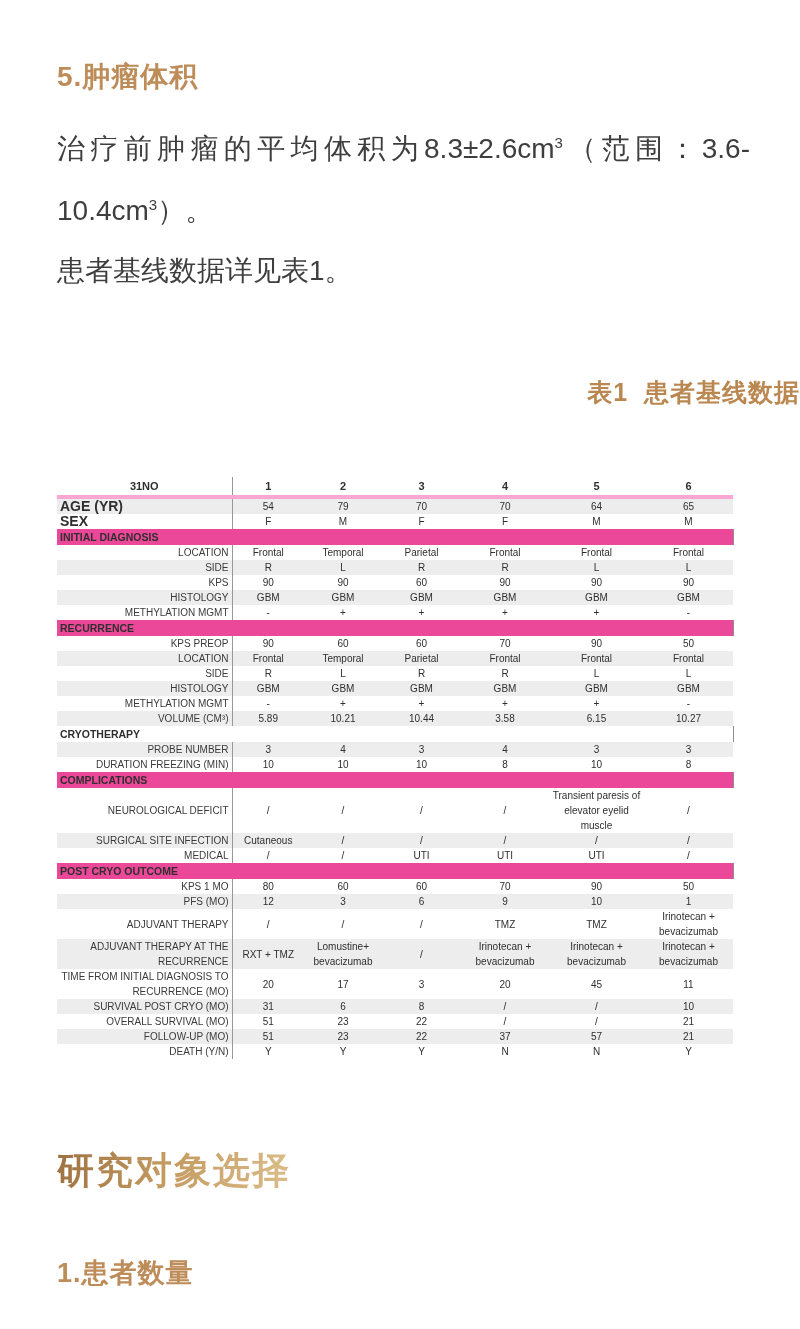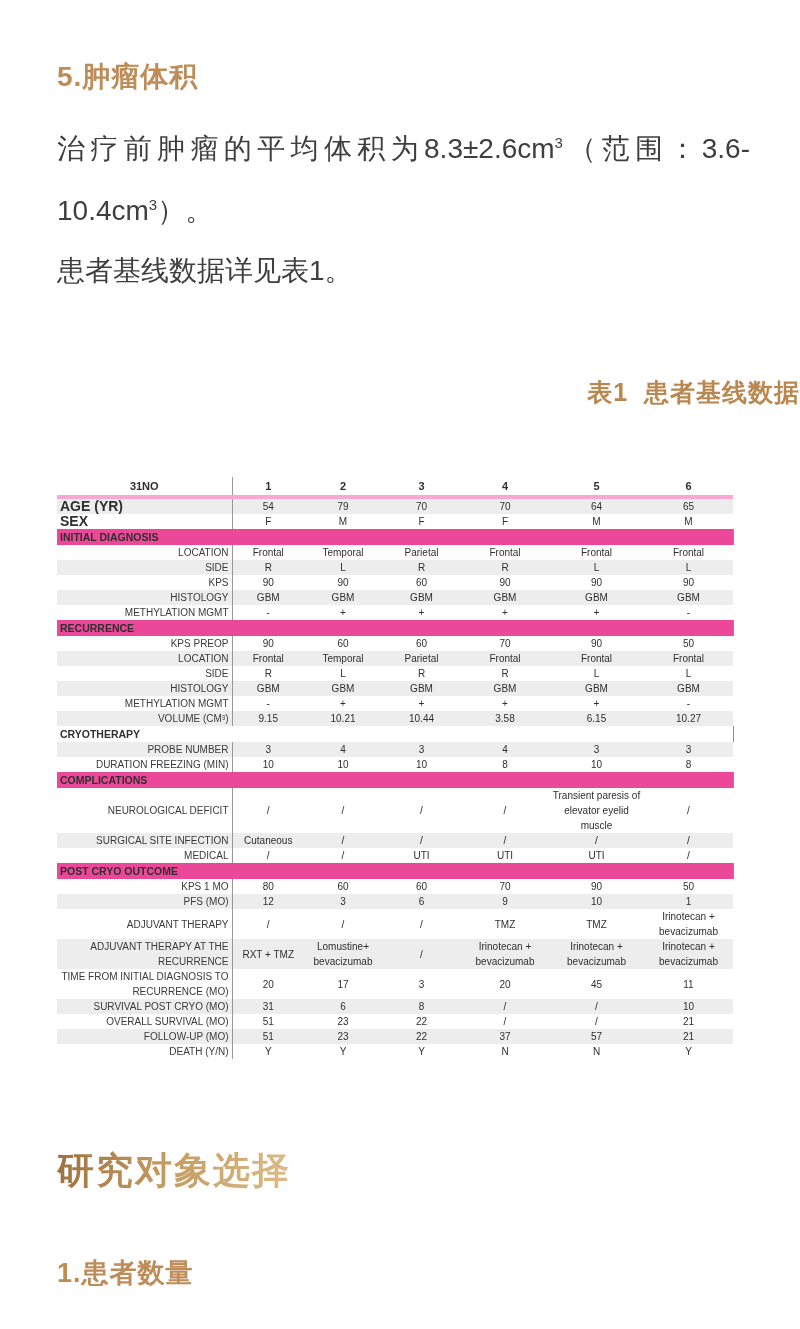--- a/index.html
+++ b/index.html
@@ -203,21 +203,21 @@
             <td class="lbl sub-lbl">METHYLATION MGMT</td>
             <td class="val vline">-</td>
             <td class="val">+</td>
             <td class="val">+</td>
             <td class="val">+</td>
             <td class="val">+</td>
             <td class="val">-</td>
           </tr>
           <tr class="sub stripe">
             <td class="lbl sub-lbl">VOLUME (CM³)</td>
-            <td class="val vline">9.15</td>
+            <td class="val vline">5.89</td>
             <td class="val">10.21</td>
             <td class="val">10.44</td>
             <td class="val">3.58</td>
             <td class="val">6.15</td>
             <td class="val">10.27</td>
           </tr>
           <tr class="section">
             <td colspan="7" class="lbl section-lbl">CRYOTHERAPY</td>
           </tr>
           <tr class="sub stripe">

